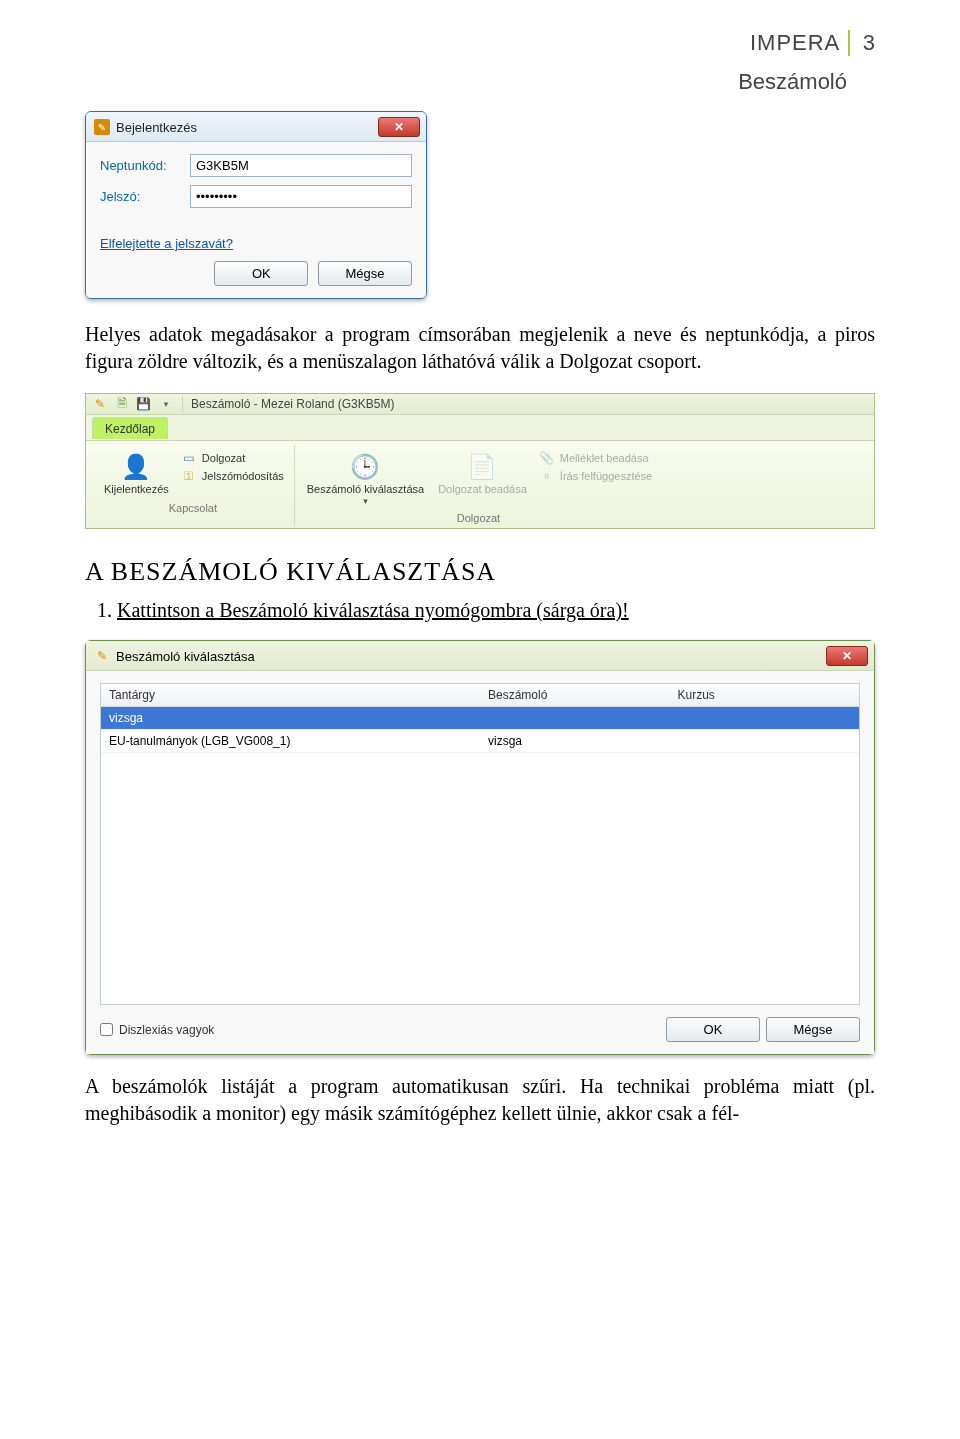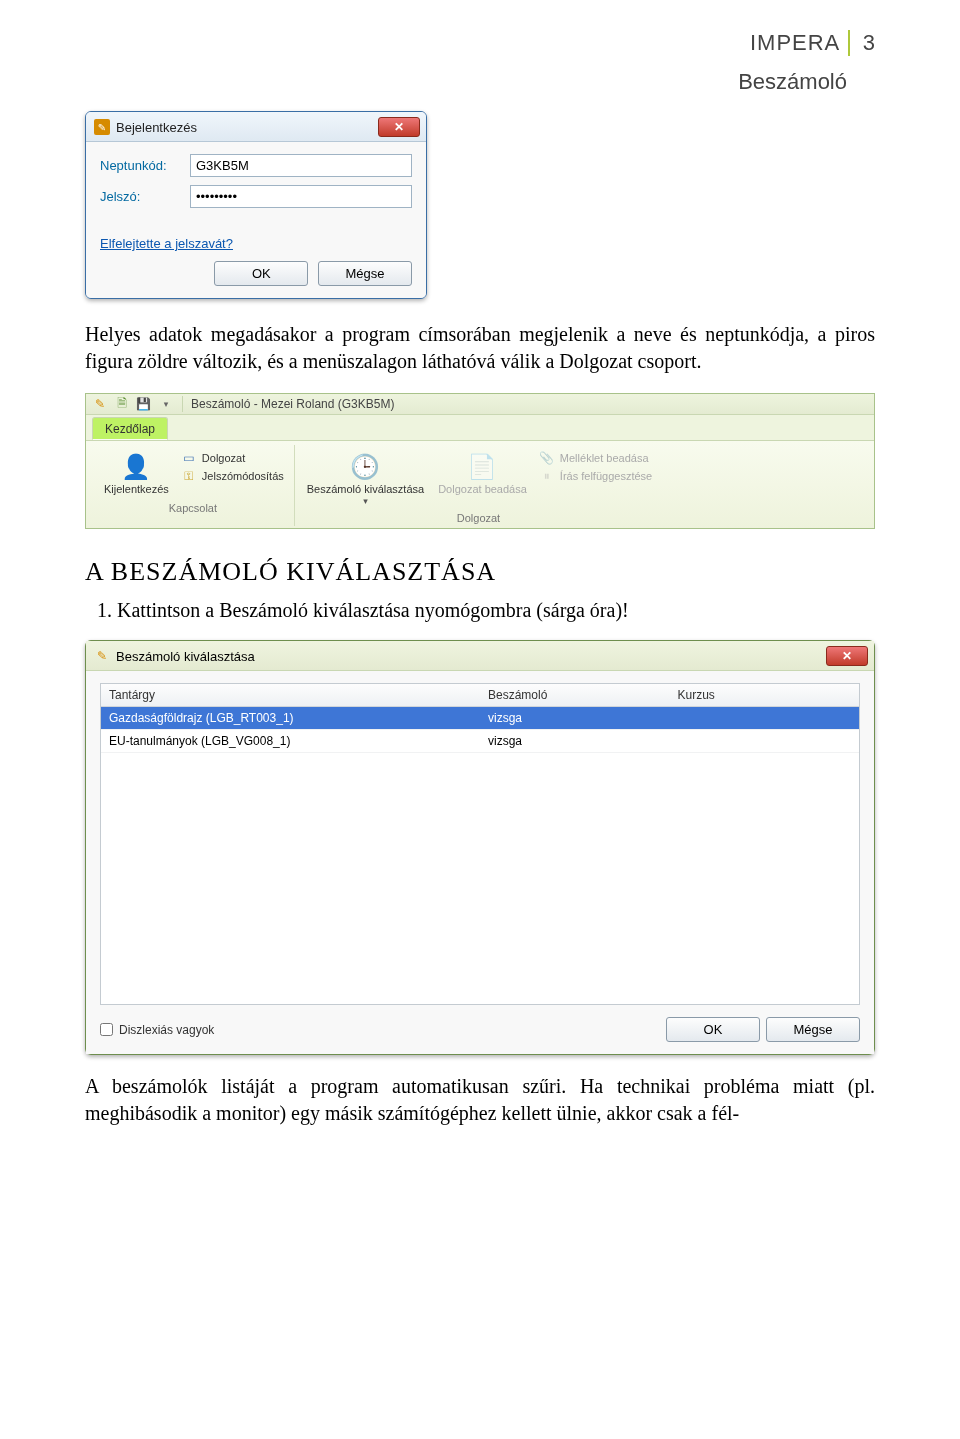--- a/index.html
+++ b/index.html
@@ -60,21 +60,21 @@
     font-weight: 400;
     font-size: 26px;
     letter-spacing: 1px;
     margin: 28px 0 12px 0;
   }
   ol.steps {
     font-size: 20px;
     padding-left: 32px;
     margin: 12px 0 18px 0;
   }
-  ol.steps li { margin-bottom: 4px; }
+  ol.steps li { margin-bottom: 4px; text-decoration: underline; }
 
   
   .aero-frame {
     font-family: "Segoe UI", Tahoma, sans-serif;
     font-size: 13px;
     border: 1px solid #3a6ea5;
     border-radius: 6px;
     box-shadow: 0 2px 4px rgba(0,0,0,0.3);
     background: linear-gradient(#e8f1f8, #d6e2ef);
     display: inline-block;
@@ -411,21 +411,20 @@
       <span class="aero-close">✕</span>
     </div>
     <div class="sel-body">
       <div class="sel-list">
         <div class="sel-head">
           <div class="c1">Tantárgy</div>
           <div class="c2">Beszámoló</div>
           <div class="c3">Kurzus</div>
         </div>
         <div class="sel-row selected">
-          <div class="c1">Gazdaságföldrajz (LGB_RT003_1)</div>
           <div class="c2">vizsga</div>
           <div class="c3"></div>
         </div>
         <div class="sel-row">
           <div class="c1">EU-tanulmányok (LGB_VG008_1)</div>
           <div class="c2">vizsga</div>
           <div class="c3"></div>
         </div>
       </div>
       <div class="sel-footer">

